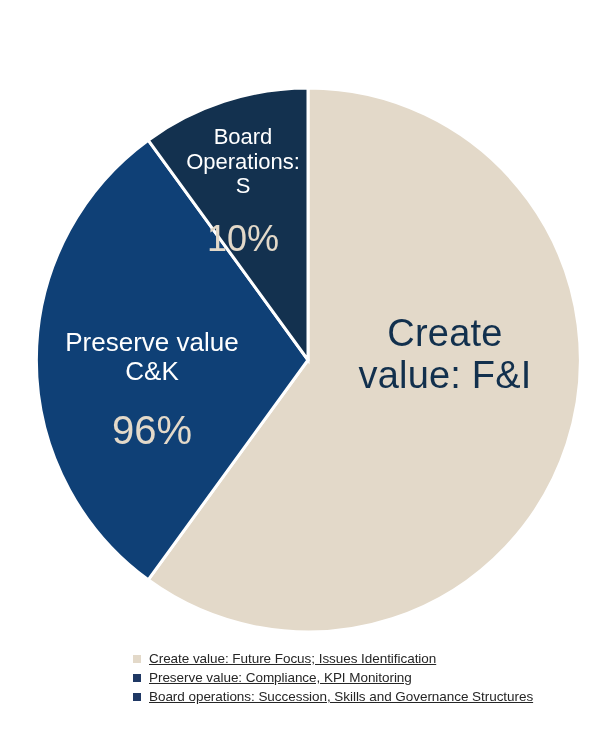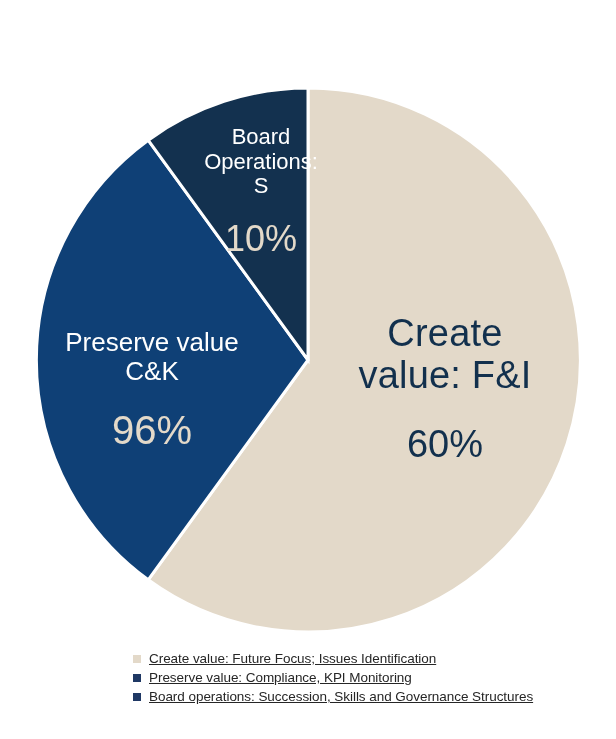--- a/index.html
+++ b/index.html
@@ -71,21 +71,21 @@
     font-size: 26px;
   }
   #label-preserve .lab-pct {
     display: block;
     font-size: 40px;
     color: #E3D9C9;
     margin-top: 4px;
   }
 
   #label-board {
-    left: 196px;
+    left: 178px;
     top: 107px;
     width: 130px;
     color: #ffffff;
   }
   #label-board .lab-name {
     display: block;
     font-size: 22px;
   }
   #label-board .lab-pct {
     display: block;
@@ -134,21 +134,20 @@
       <path fill="#E3D9C9" stroke="#FFFFFF" stroke-width="3" d="M 308 360 L 308 88 A 272 272 0 1 1 148.18 579.83 Z"></path>
 
       <path fill="#0F4076" stroke="#FFFFFF" stroke-width="3" d="M 308 360 L 148.18 579.83 A 272 272 0 0 1 148.18 140.17 Z"></path>
 
       <path fill="#13314F" stroke="#FFFFFF" stroke-width="3" d="M 308 360 L 148.18 140.17 A 272 272 0 0 1 308 88 Z"></path>
     </svg>
 
     <div class="slice-label" id="label-create">
       <span class="lab-name">Create
 value: F&amp;I</span>
-      <span class="lab-pct">60%</span>
     </div>
 
     <div class="slice-label" id="label-preserve">
       <span class="lab-name">Preserve value
 C&amp;K</span>
       <span class="lab-pct">96%</span>
     </div>
 
     <div class="slice-label" id="label-board">
       <span class="lab-name">Board

